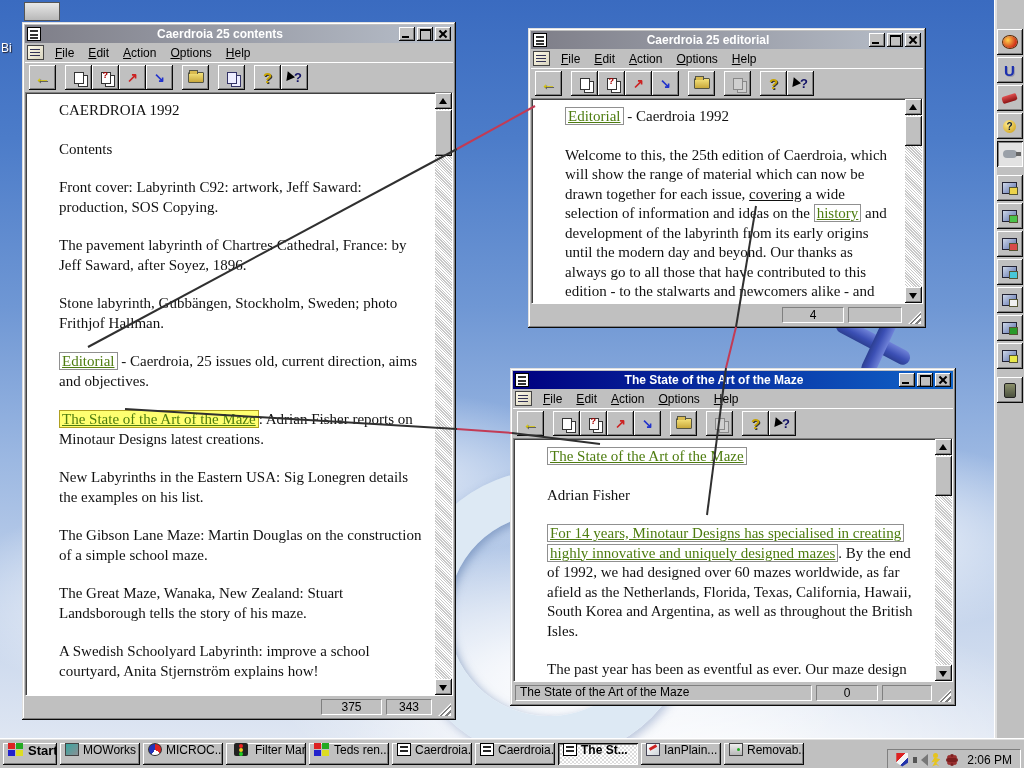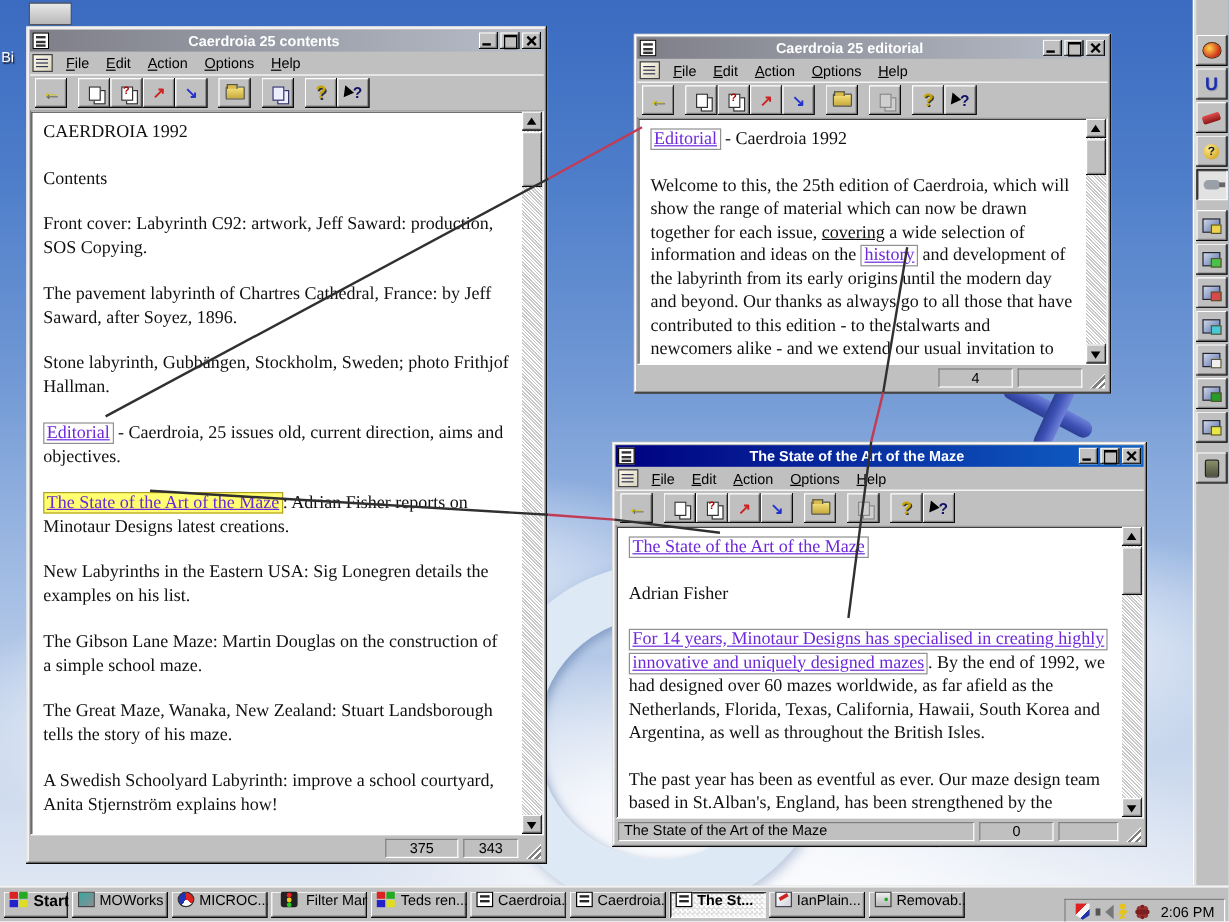--- a/index.html
+++ b/index.html
@@ -81,25 +81,25 @@
     background:#d9bb50; border:1px solid #554; border-bottom:none; }
   .copy-pages { width:10px; height:12px; background:#eef; border:1px solid #336; position:relative;
     box-shadow:4px 3px 0 -1px #eef, 4px 3px 0 0 #336; }
   .tb.disabled .copy-pages { background:#cfcfcf; border-color:#888; box-shadow:4px 3px 0 -1px #cfcfcf, 4px 3px 0 0 #888; }
   .ico-help { color:#c8a400; font-weight:bold; font-size:15px; text-shadow:1px 1px 0 #333; }
   .ico-chelp { color:#116; font-weight:bold; font-size:13px; position:relative; padding-left:7px; }
   .ico-chelp::before { content:""; position:absolute; left:0; top:2px; border:5px solid transparent;
     border-left:8px solid #000; transform:rotate(8deg); }
 
   .bodywrap { position:relative; background:#fff; border:1px solid #808080;
-    border-right-color:#fff; border-bottom-color:#fff; box-shadow:inset 1px 1px #404040; display:flex; }
+    border-right-color:#fff; border-bottom-color:#fff; box-shadow:inset 1px 1px #404040; display:flex;padding-left:23px; }
   .page { flex:1; overflow:hidden; padding:8px 10px; font-family:"Liberation Serif", serif;
     font-size:15px; line-height:19.5px; color:#111; }
   .page p { margin:0 0 19px; }
-  .hlink { color:#6d28d9; text-decoration:underline; }
+  .hlink { color:#4d7c0f; text-decoration:underline; }
   .boxed { border:1px solid #909090; padding:0 2px; box-decoration-break:clone; -webkit-box-decoration-break:clone; }
   .hl-yellow { background:#ffff70; border-color:#b0a020; }
   .u { text-decoration:underline; }
 
   .vscroll { width:17px; flex:0 0 17px; background:#dcdcdc;
     background-image:repeating-linear-gradient(45deg,#fff 0 1px,#c8c8c8 1px 2px); position:relative; }
   .sb-btn { position:absolute; left:0; width:17px; height:16px; background:#c0c0c0;
     box-shadow: inset -1px -1px #0a0a0a, inset 1px 1px #fff, inset -2px -2px #808080; }
   .sb-btn.up { top:0; } .sb-btn.dn { bottom:0; }
   .sb-btn::before { content:""; position:absolute; left:4px; }

